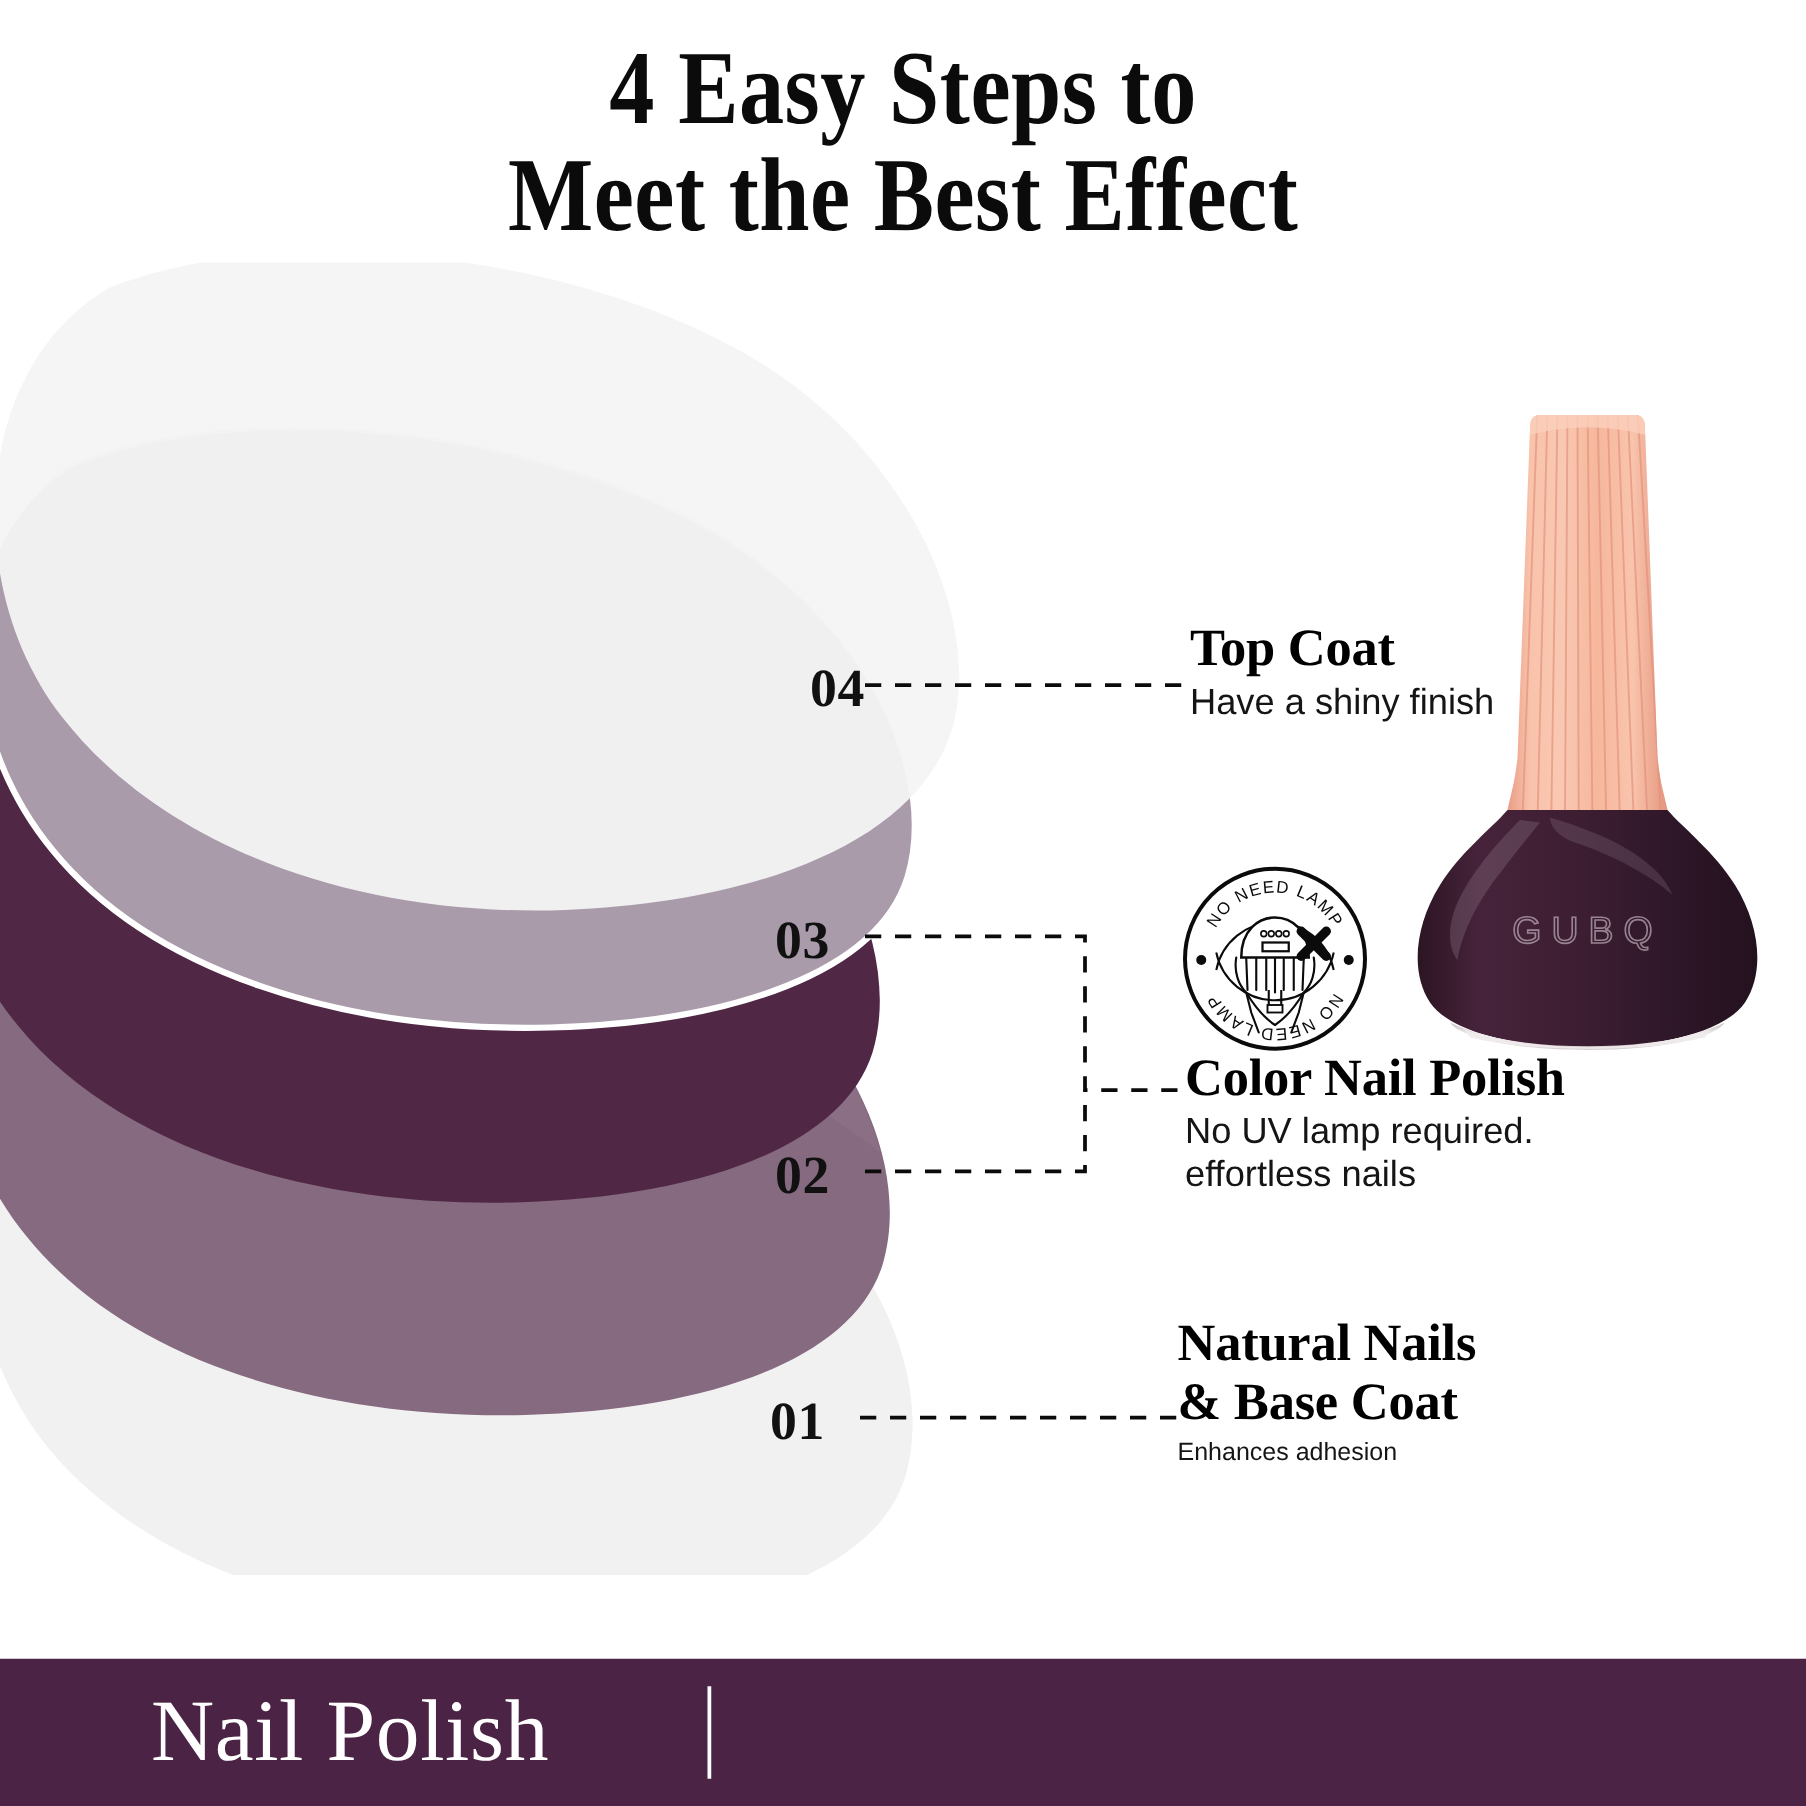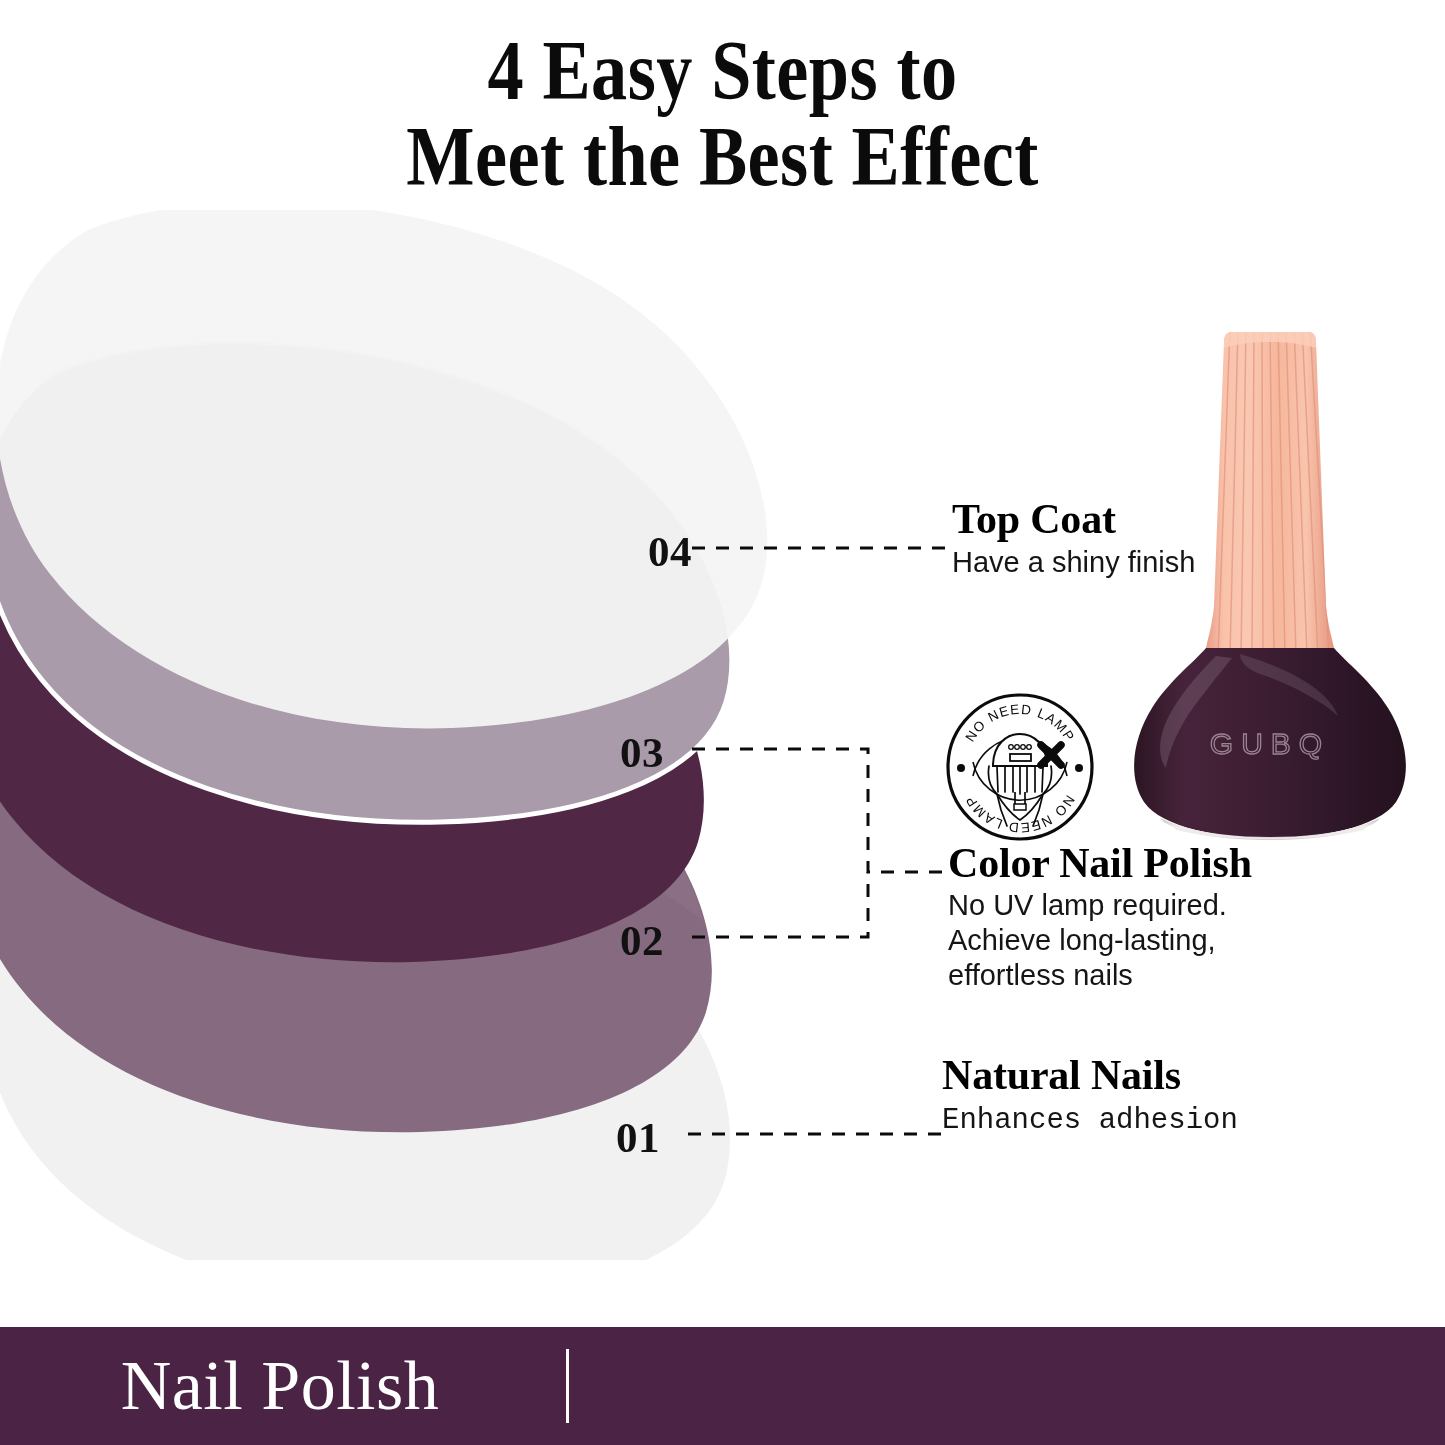--- a/index.html
+++ b/index.html
@@ -109,24 +109,23 @@
     position: absolute;
     left: 942px;
     top: 1052px;
     width: 420px;
   }
   #label-01 .t {
     font-size: 42px;
     line-height: 1.12;
   }
   #label-01 .s {
-    font-size: 29px;
+    font-size: 20px;
     line-height: 1.18;
     margin-top: 5px;
-    font-family: Liberation Mono, monospace;
   }
 
   
   #no-lamp-badge {
     position: absolute;
     left: 945px;
     top: 692px;
     width: 150px;
     height: 150px;
   }
@@ -418,26 +417,26 @@
   <div class="step-num" style="left:616px; top:1113px;">01</div>
 
   <div id="label-04">
     <div class="head-serif t">Top Coat</div>
     <div class="sub-sans s">Have a shiny finish</div>
   </div>
 
   <div id="label-23">
     <div class="head-serif t">Color Nail Polish</div>
     <div class="sub-sans s">No UV lamp required.</div>
-    <div class="sub-sans s" style="margin-top:0;">Achieve long-lasting,</div>
     <div class="sub-sans s" style="margin-top:0;">effortless nails</div>
   </div>
 
   <div id="label-01">
     <div class="head-serif t">Natural Nails</div>
+    <div class="head-serif t">&amp; Base Coat</div>
     <div class="sub-sans s">Enhances adhesion</div>
   </div>
 
   <div id="banner">
     <div class="b-left">
       <span class="b-text">Nail Polish</span>
     </div>
     <div class="b-div"></div>
   </div>
 

